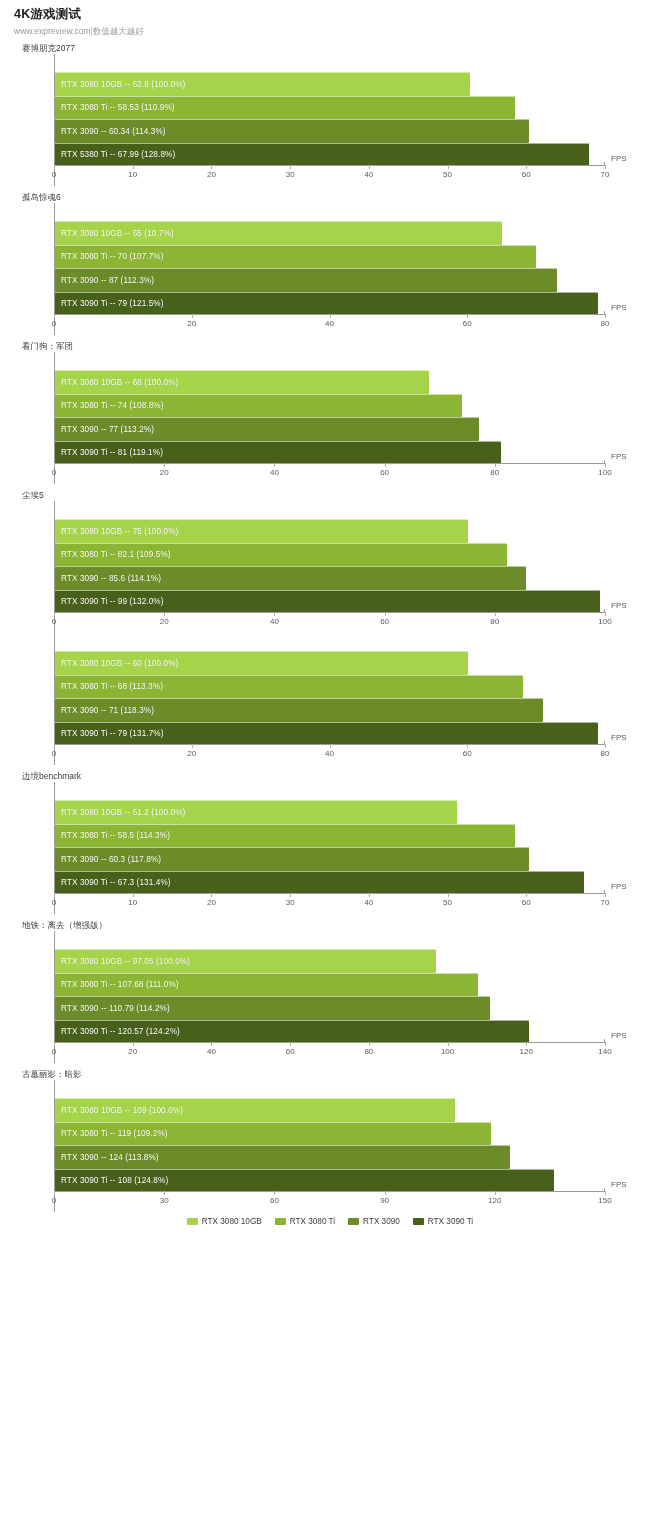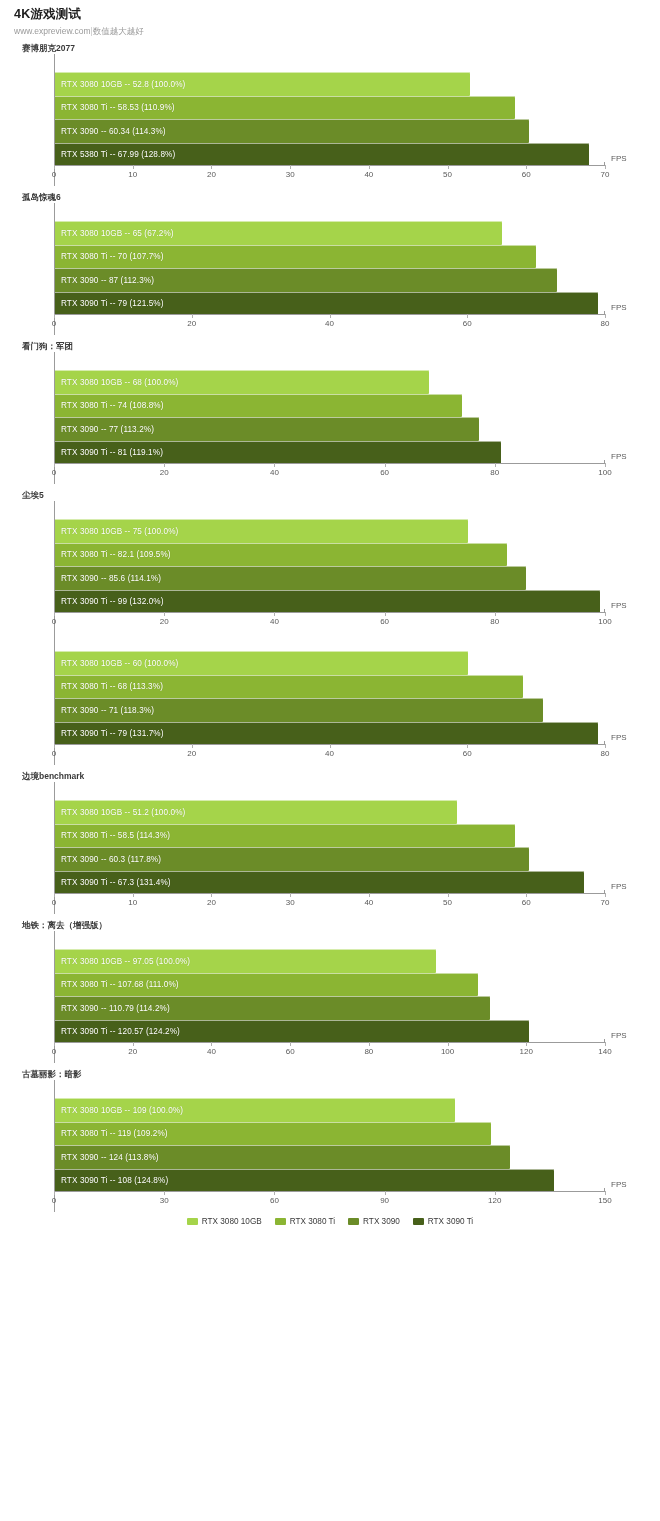--- a/index.html
+++ b/index.html
@@ -41,21 +41,20 @@
     margin: 0 0 0 0;
     padding: 0 0 0 0;
   }
   .chart-title {
     font-size: 8.5px;
     color: #3a3a3a;
     line-height: 11px;
     margin-left: 22px;
     padding-top: 6px;
     white-space: nowrap;
-    font-weight: bold;
   }
   .plot-wrap {
     position: relative;
     margin-left: 54px;
     margin-right: 55px;
     height: 132px;
   }
   .yaxis {
     position: absolute;
     left: 0; top: 0; bottom: 0;
@@ -222,21 +221,21 @@
           <div class="fps-lbl">FPS</div>
         </div>
       </div>
       <div class="chart">
         <div class="chart-title">孤岛惊魂6</div>
         <div class="plot-wrap">
           <div class="yaxis"></div>
           <div class="bars">
             <div class="bar-row">
               <div class="bar" style="width: 81.25%; background: rgb(165, 212, 74);"></div>
-              <div class="bar-label">RTX 3080 10GB -- 65 (67.2%)</div>
+              <div class="bar-label">RTX 3080 10GB -- 65 (10.7%)</div>
             </div>
             <div class="bar-row">
               <div class="bar" style="width: 87.5%; background: rgb(139, 181, 51);"></div>
               <div class="bar-label">RTX 3080 Ti -- 70 (107.7%)</div>
             </div>
             <div class="bar-row">
               <div class="bar" style="width: 91.25%; background: rgb(107, 140, 40);"></div>
               <div class="bar-label">RTX 3090 -- 87 (112.3%)</div>
             </div>
             <div class="bar-row">

